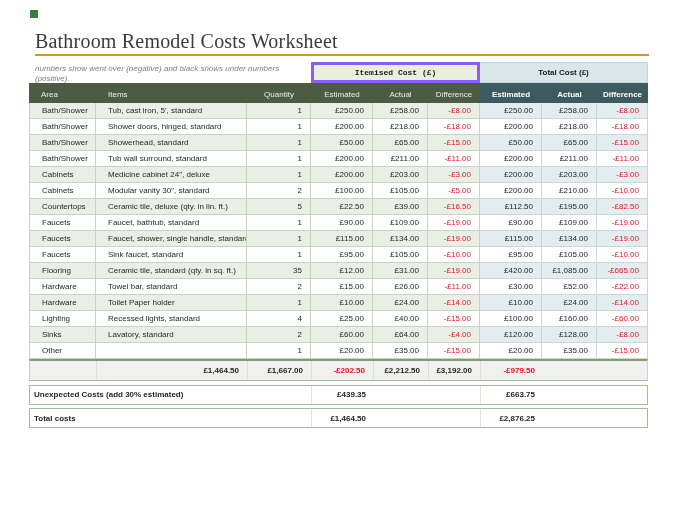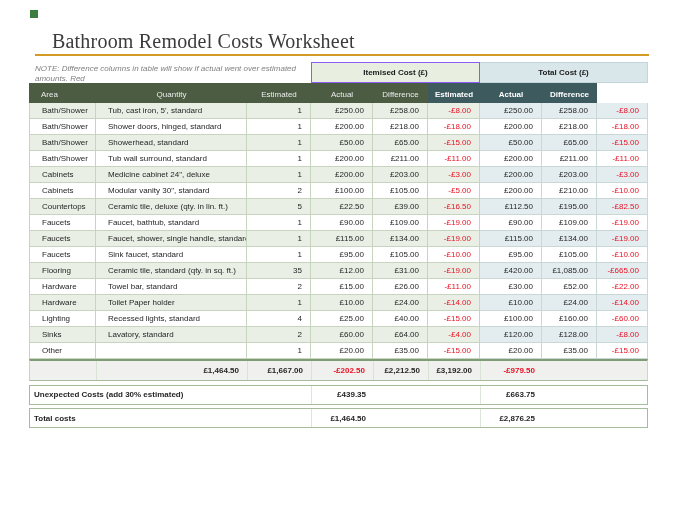--- a/index.html
+++ b/index.html
@@ -7,34 +7,34 @@
        font-family:"Liberation Sans",sans-serif;-webkit-font-smoothing:antialiased;}
   :root{
     --green-dk:#4b5c43; --teal-dk:#3d5a5e;
     --band-green:#e8eee0; --band-blue:#d9e7ea;
     --tint-green:#e9efe5; --tint-blue:#e3edf0;
     --bl:#c6d4c0; --blb:#c9d8d6;
     --red:#e81123; --ink:#262626;
     --orange:#d49a26; --thick:#7f9c74; --botbl:#a4bc9a;
   }
   .accent-square{position:absolute;left:30px;top:10px;width:8px;height:8px;background:#3a7d3c;}
-  .title{position:absolute;left:52px;top:30px;font-family:"Liberation Serif",serif;
+  .title{position:absolute;left:35px;top:30px;font-family:"Liberation Serif",serif;
          font-size:20px;color:#3b3b3b;letter-spacing:.2px;}
   .rule{position:absolute;left:35px;top:54px;width:614px;height:2px;background:var(--orange);}
   .note{position:absolute;left:35px;top:64px;width:280px;font-size:8px;line-height:9.5px;
         font-style:italic;color:#7f7f7f;}
   .sheet{position:absolute;left:29px;top:62px;width:619px;}
   .grid{display:grid;grid-template-columns:67px 151px 64px 62px 55px 52px 62px 55px 51px;}
   .cell,.hcell,.bcell,.scell{box-sizing:border-box;display:flex;align-items:flex-end;
         font-size:8px;color:var(--ink);overflow:hidden;white-space:nowrap;}
   
   .band-row{height:21px;}
   .bcell{align-items:center;justify-content:center;font-weight:bold;color:#1a1a1a;}
   .b-spacer{grid-column:span 3;background:transparent;}
-  .b-item{grid-column:span 3;background:var(--band-green);border:1px solid #8b5cf6;}
+  .b-item{grid-column:span 3;background:var(--band-green);border:3px solid #8b5cf6;font-family:Liberation Mono, monospace;}
   .b-total{grid-column:span 3;background:var(--band-blue);border:1px solid #c2d5da;border-left:none;}
   
   .head-row{height:20px;}
   .hcell{padding:0 4px 4px 4px;background:var(--green-dk);color:#ebebeb;}
   .hcell.teal{background:var(--teal-dk);color:#fff;font-weight:bold;}
   .hcell.ctr{justify-content:center;}
   
   .row{height:16px;}
   .cell{border-right:1px solid var(--bl);border-bottom:1px solid var(--bl);
         padding:0 8px 3px 4px;background:#fff;}
@@ -55,34 +55,34 @@
   .block-row .scell.sep{border-right:1px solid #dde6d8;}
   .sp2{grid-column:span 2;} .sp3{grid-column:span 3;}
 </style>
 </head>
 <body>
 
 <div class="accent-square"></div>
 <div class="title">Bathroom Remodel Costs Worksheet</div>
 <div class="rule"></div>
 <div class="note">
-  <div>NOTE: Difference columns in table will show if actual went over estimated amounts.  Red</div>
   <div>numbers show went over (negative) and black shows under numbers (positive).</div>
 </div>
 
 <div class="sheet">
 
   <div class="grid band-row">
     <div class="bcell b-spacer"></div>
     <div class="bcell b-item">Itemised Cost (£)</div>
     <div class="bcell b-total">Total Cost (£)</div>
   </div>
 
   <div class="grid head-row">
     <div class="hcell al">Area</div>
+    <div class="hcell al">Items</div>
     <div class="hcell ctr">Quantity</div>
     <div class="hcell ctr">Estimated</div>
     <div class="hcell ctr">Actual</div>
     <div class="hcell ctr">Difference</div>
     <div class="hcell teal ctr">Estimated</div>
     <div class="hcell teal ctr">Actual</div>
     <div class="hcell teal ctr">Difference</div>
   </div>
 
   <div id="rows">

